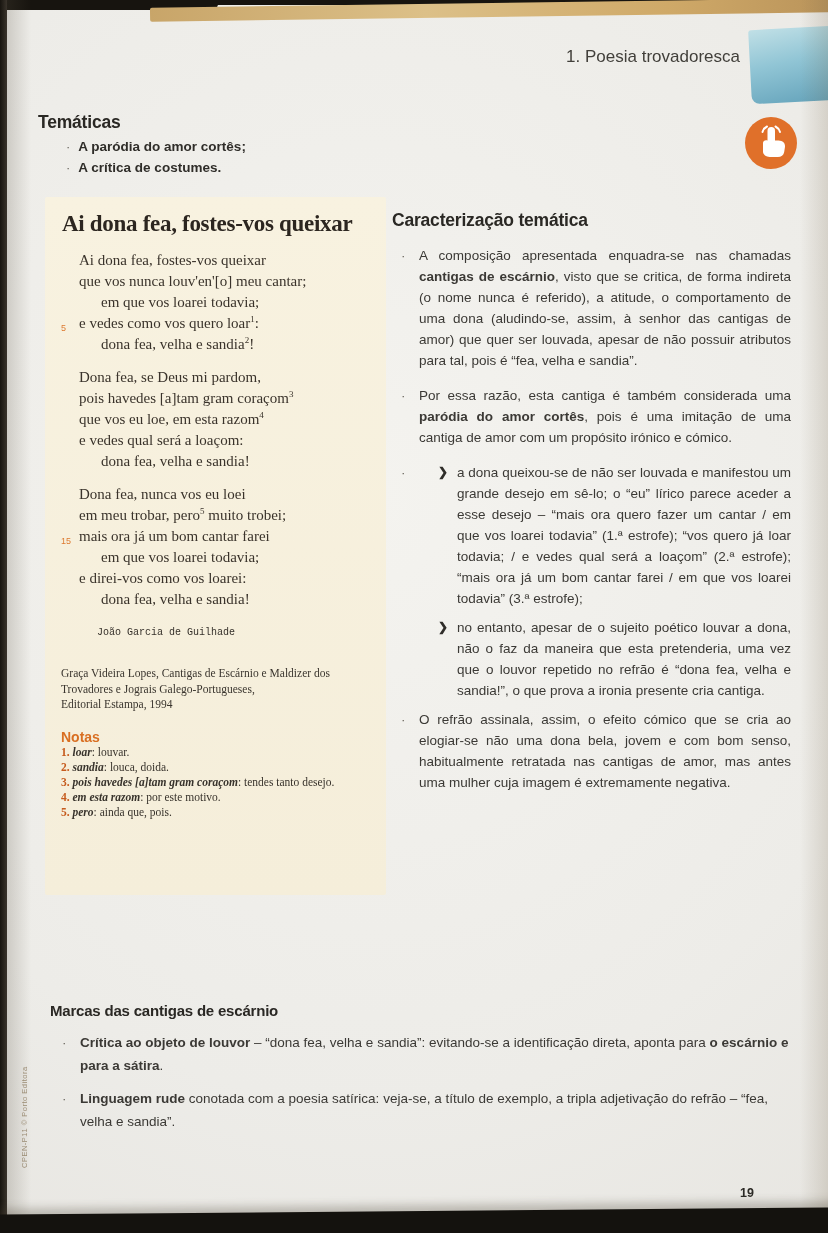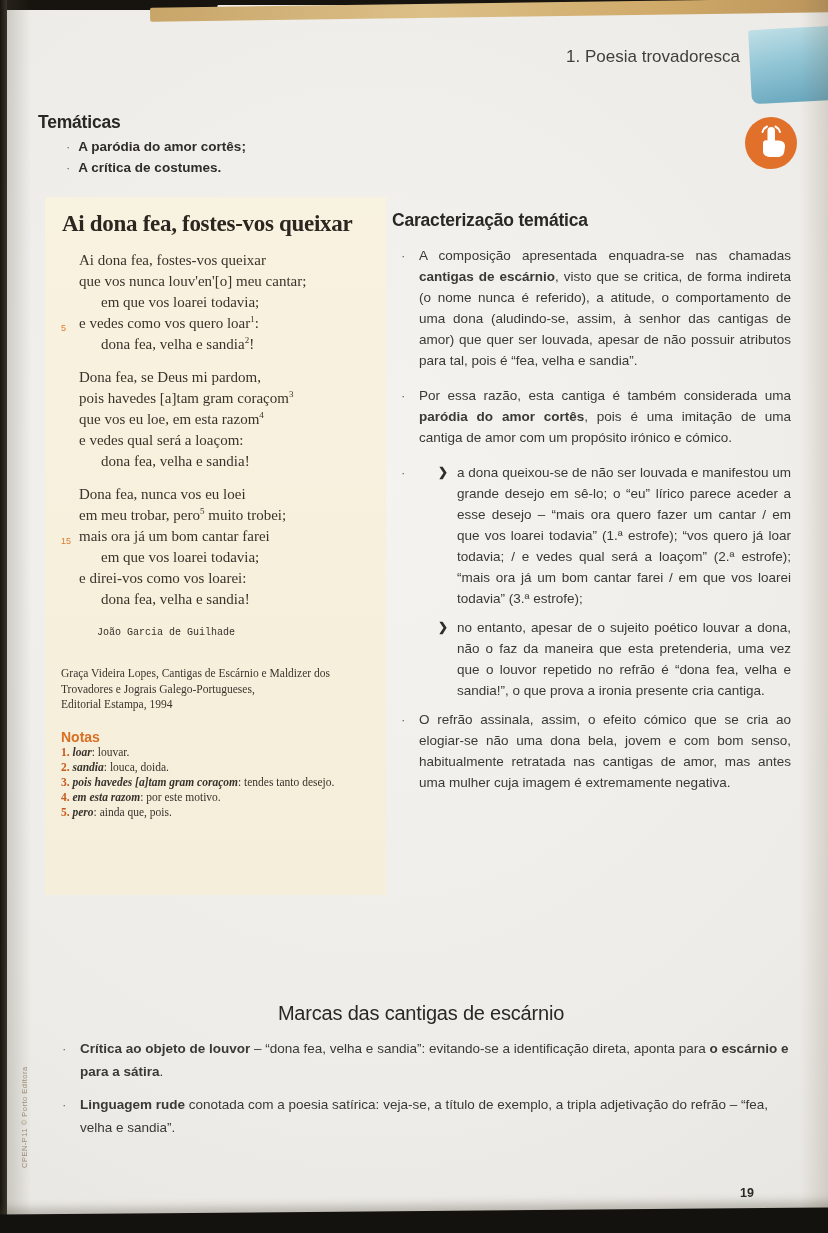--- a/index.html
+++ b/index.html
@@ -64,21 +64,21 @@
   .rcol-title{font-size:17.5px;font-weight:700;color:#2a2824;margin:0 0 14px;letter-spacing:-.2px;}
   .rbullet{position:relative;padding-left:27px;margin-bottom:14px;font-size:13.5px;line-height:21px;color:#3b3935;text-align:justify;}
   .rbullet>.rmark{position:absolute;left:9px;top:0;color:#6b675f;}
   .rsub{position:relative;padding-left:65px;margin-bottom:8px;font-size:13.5px;line-height:21px;color:#3b3935;text-align:justify;}
   .rsub>.rmark{position:absolute;left:46px;top:0;color:#2f2d29;font-weight:700;font-size:12px;}
   .b{font-weight:700;}
   .i{}
 
   
   .marcas{position:absolute;left:50px;top:1002px;width:742px;}
-  .marcas-title{font-size:20px;font-weight:400;color:#2a2824;margin:0 0 12px;letter-spacing:-.2px;text-align:center;}
+  .marcas-title{font-size:15px;font-weight:700;color:#2a2824;margin:0 0 12px;letter-spacing:-.2px;}
   .mbullet{position:relative;padding-left:30px;margin-bottom:10px;font-size:13.5px;line-height:23px;color:#3b3935;}
   .mbullet>.rmark{position:absolute;left:12px;top:0;color:#6b675f;}
 
   .pagenum{position:absolute;left:740px;top:1186px;font-size:12.5px;font-weight:700;color:#2c2a26;}
   .spine{
     position:absolute;left:20px;top:1168px;transform:rotate(-90deg);transform-origin:0 0;
     font-size:7.5px;color:#9b8c74;letter-spacing:.5px;white-space:nowrap;
   }
 </style>
 </head>

